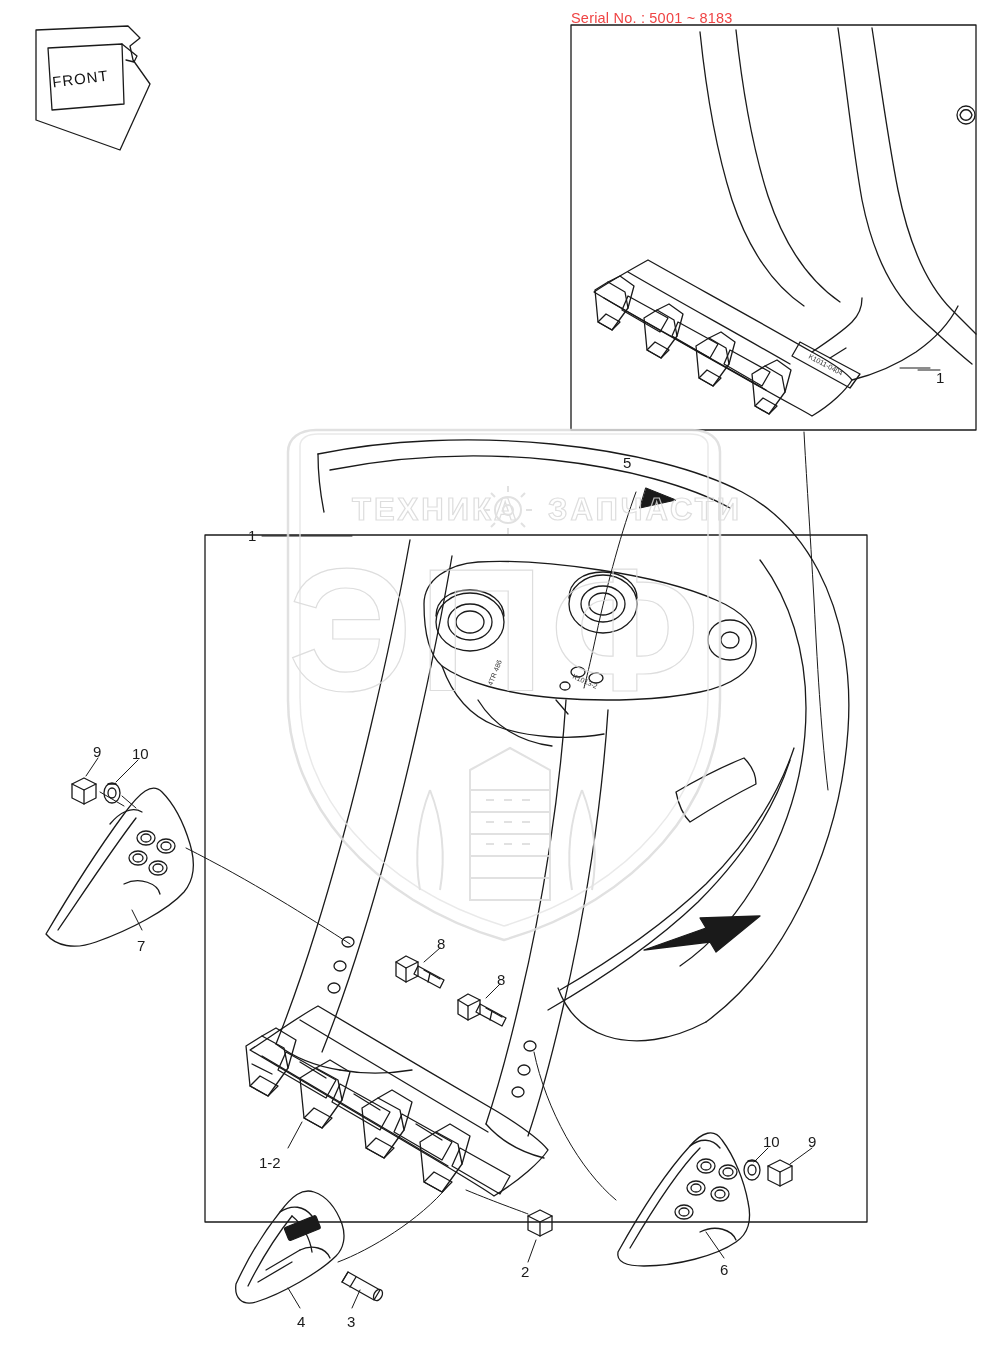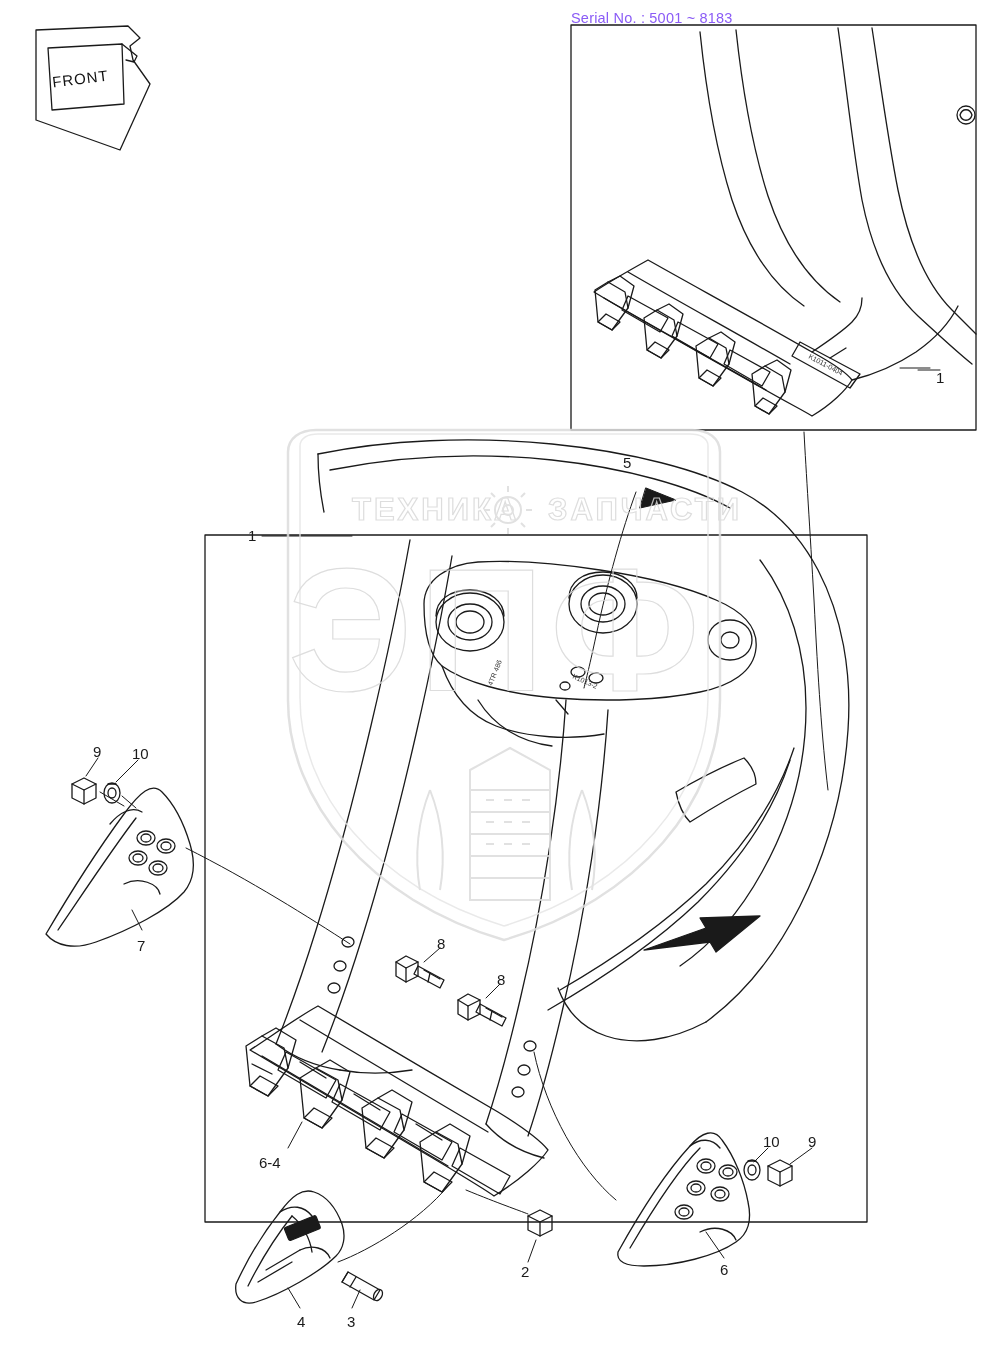--- a/index.html
+++ b/index.html
@@ -31,21 +31,21 @@
     color: #1a1a1a;
     white-space: nowrap;
     line-height: 1;
   }
   .serial {
     position: absolute;
     left: 571px;
     top: 10px;
     font-family: "Liberation Sans", sans-serif;
     font-size: 14.5px;
-    color: #8b5cf6;
+    color: #ef4444;
     white-space: nowrap;
     letter-spacing: 0.2px;
   }
   .front-label {
     position: absolute;
     left: 52px;
     top: 70px;
     font-family: "Liberation Sans", sans-serif;
     font-size: 15px;
     color: #111;
@@ -434,21 +434,21 @@
   <div class="front-label">FRONT</div>
 
   <div class="callout" style="left:936px; top:370px;">1</div>
   <div class="callout" style="left:248px; top:528px;">1</div>
   <div class="callout" style="left:623px; top:455px;">5</div>
   <div class="callout" style="left:93px; top:744px;">9</div>
   <div class="callout" style="left:132px; top:746px;">10</div>
   <div class="callout" style="left:137px; top:938px;">7</div>
   <div class="callout" style="left:437px; top:936px;">8</div>
   <div class="callout" style="left:497px; top:972px;">8</div>
-  <div class="callout" style="left:259px; top:1155px;">6-4</div>
+  <div class="callout" style="left:259px; top:1155px;">1-2</div>
   <div class="callout" style="left:521px; top:1264px;">2</div>
   <div class="callout" style="left:347px; top:1314px;">3</div>
   <div class="callout" style="left:297px; top:1314px;">4</div>
   <div class="callout" style="left:720px; top:1262px;">6</div>
   <div class="callout" style="left:763px; top:1134px;">10</div>
   <div class="callout" style="left:808px; top:1134px;">9</div>
 
 </div>
 
 </body></html>

